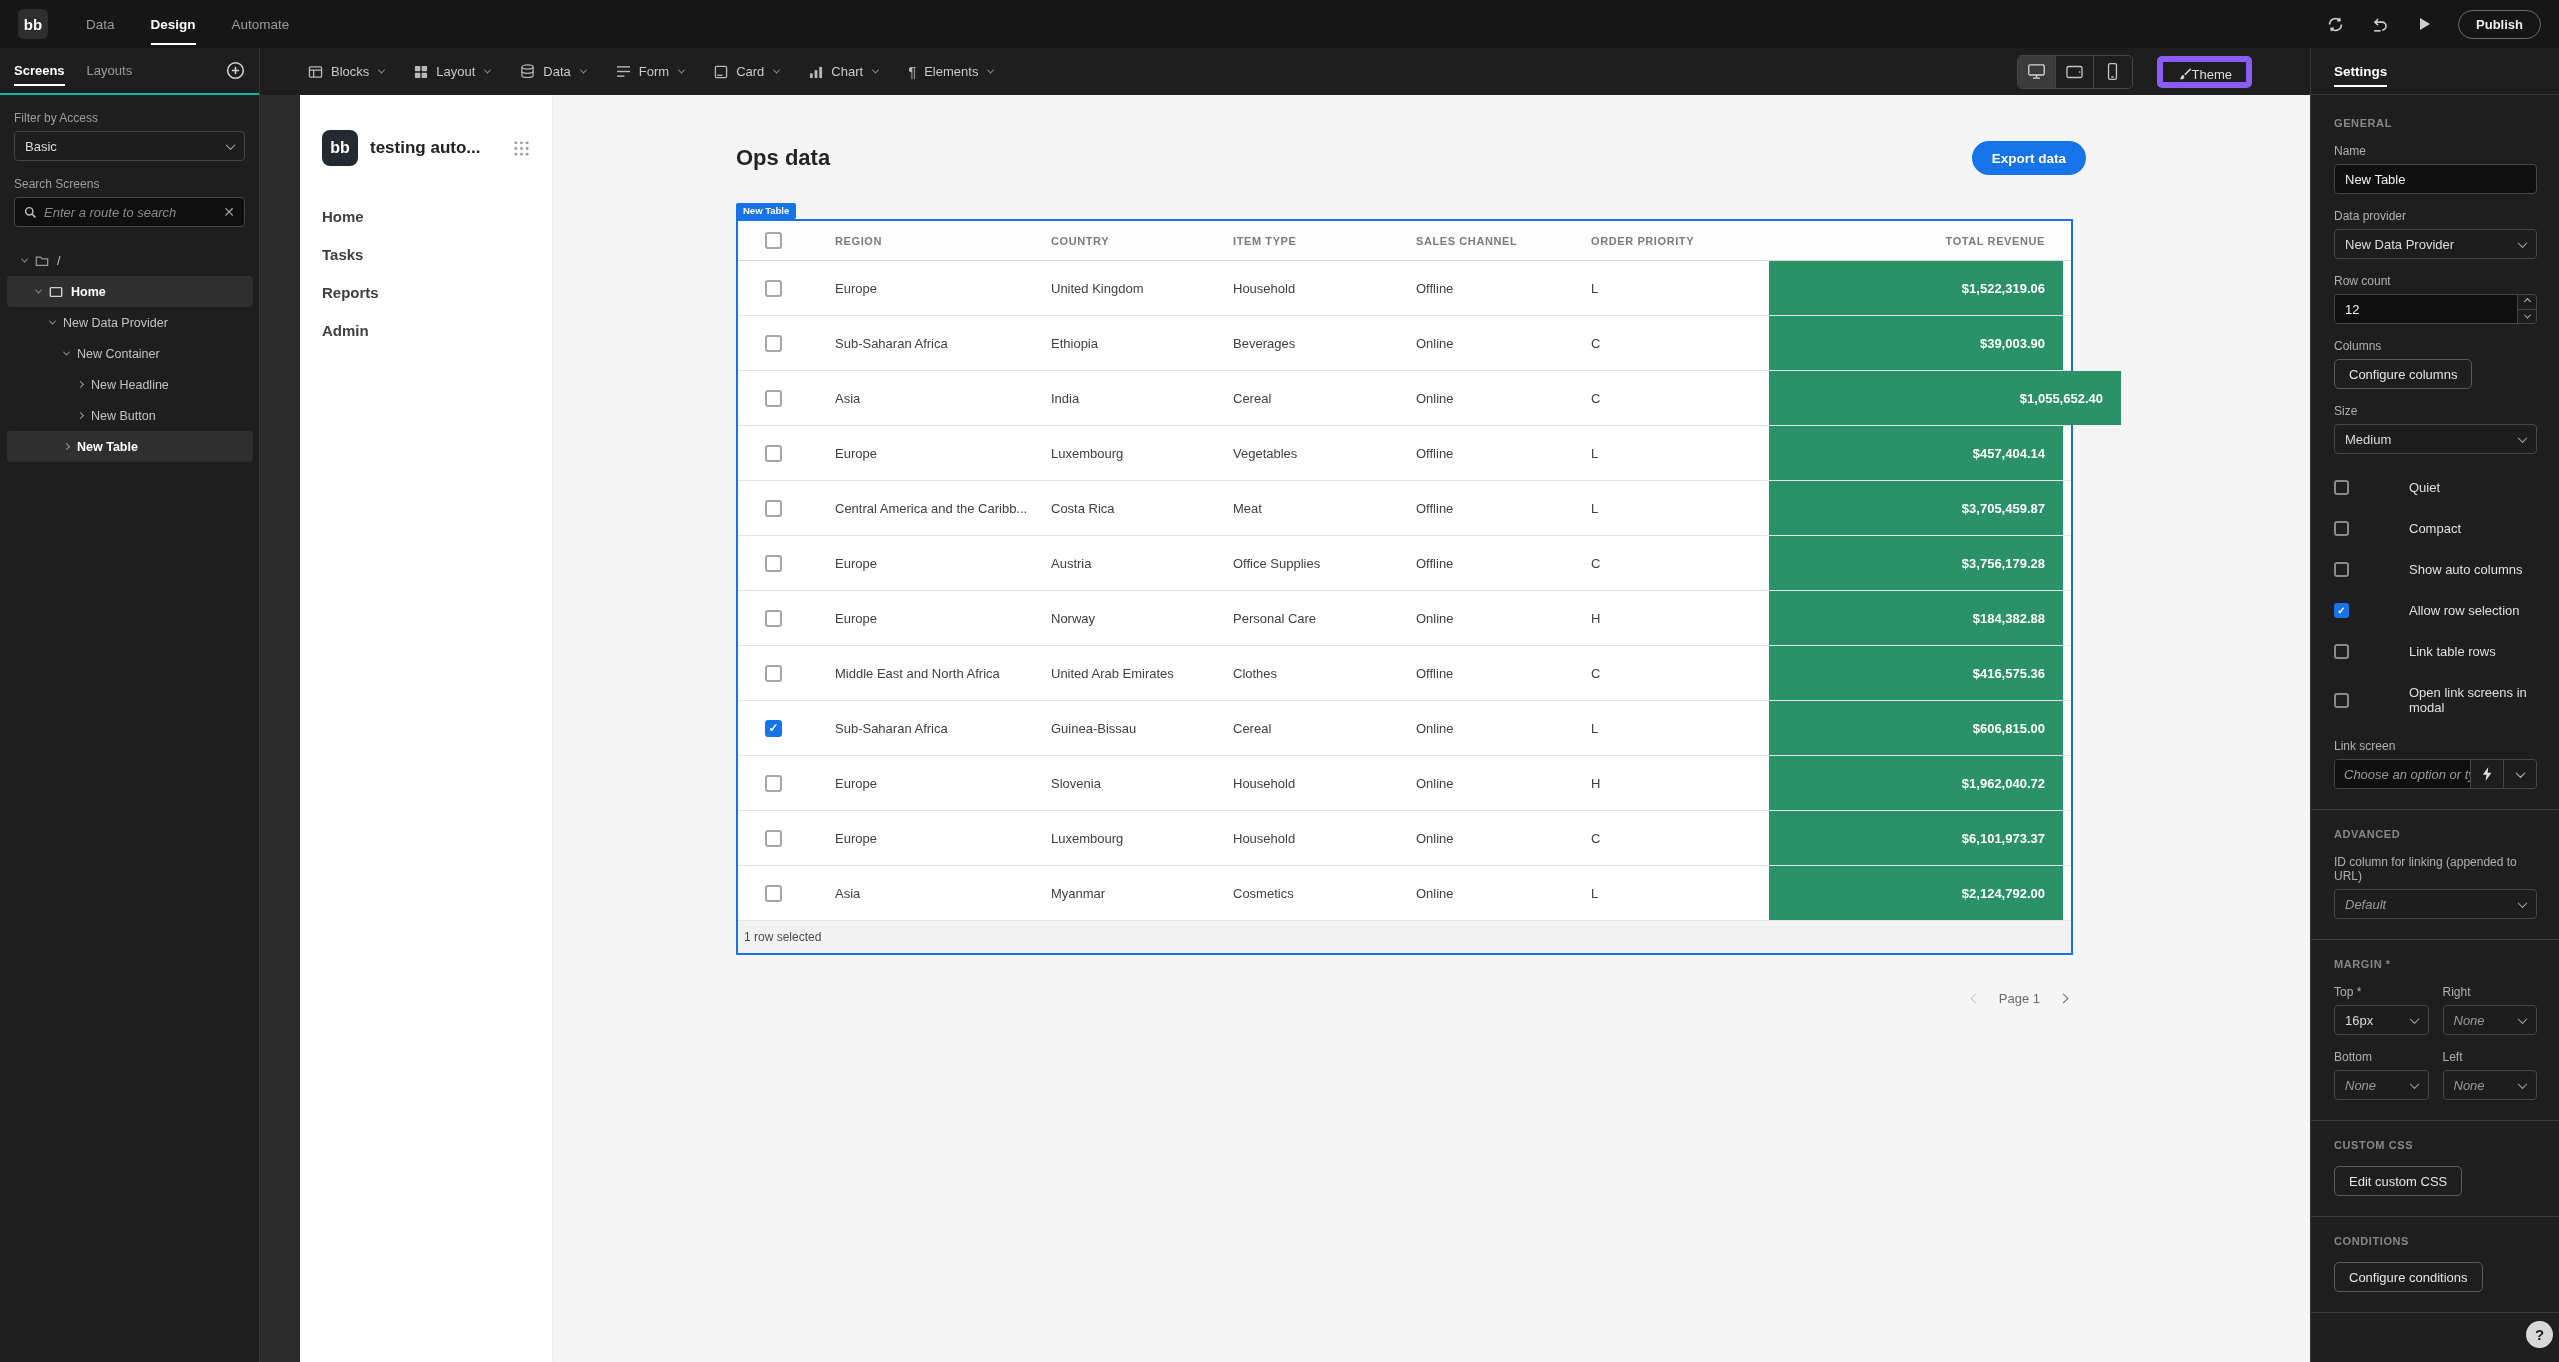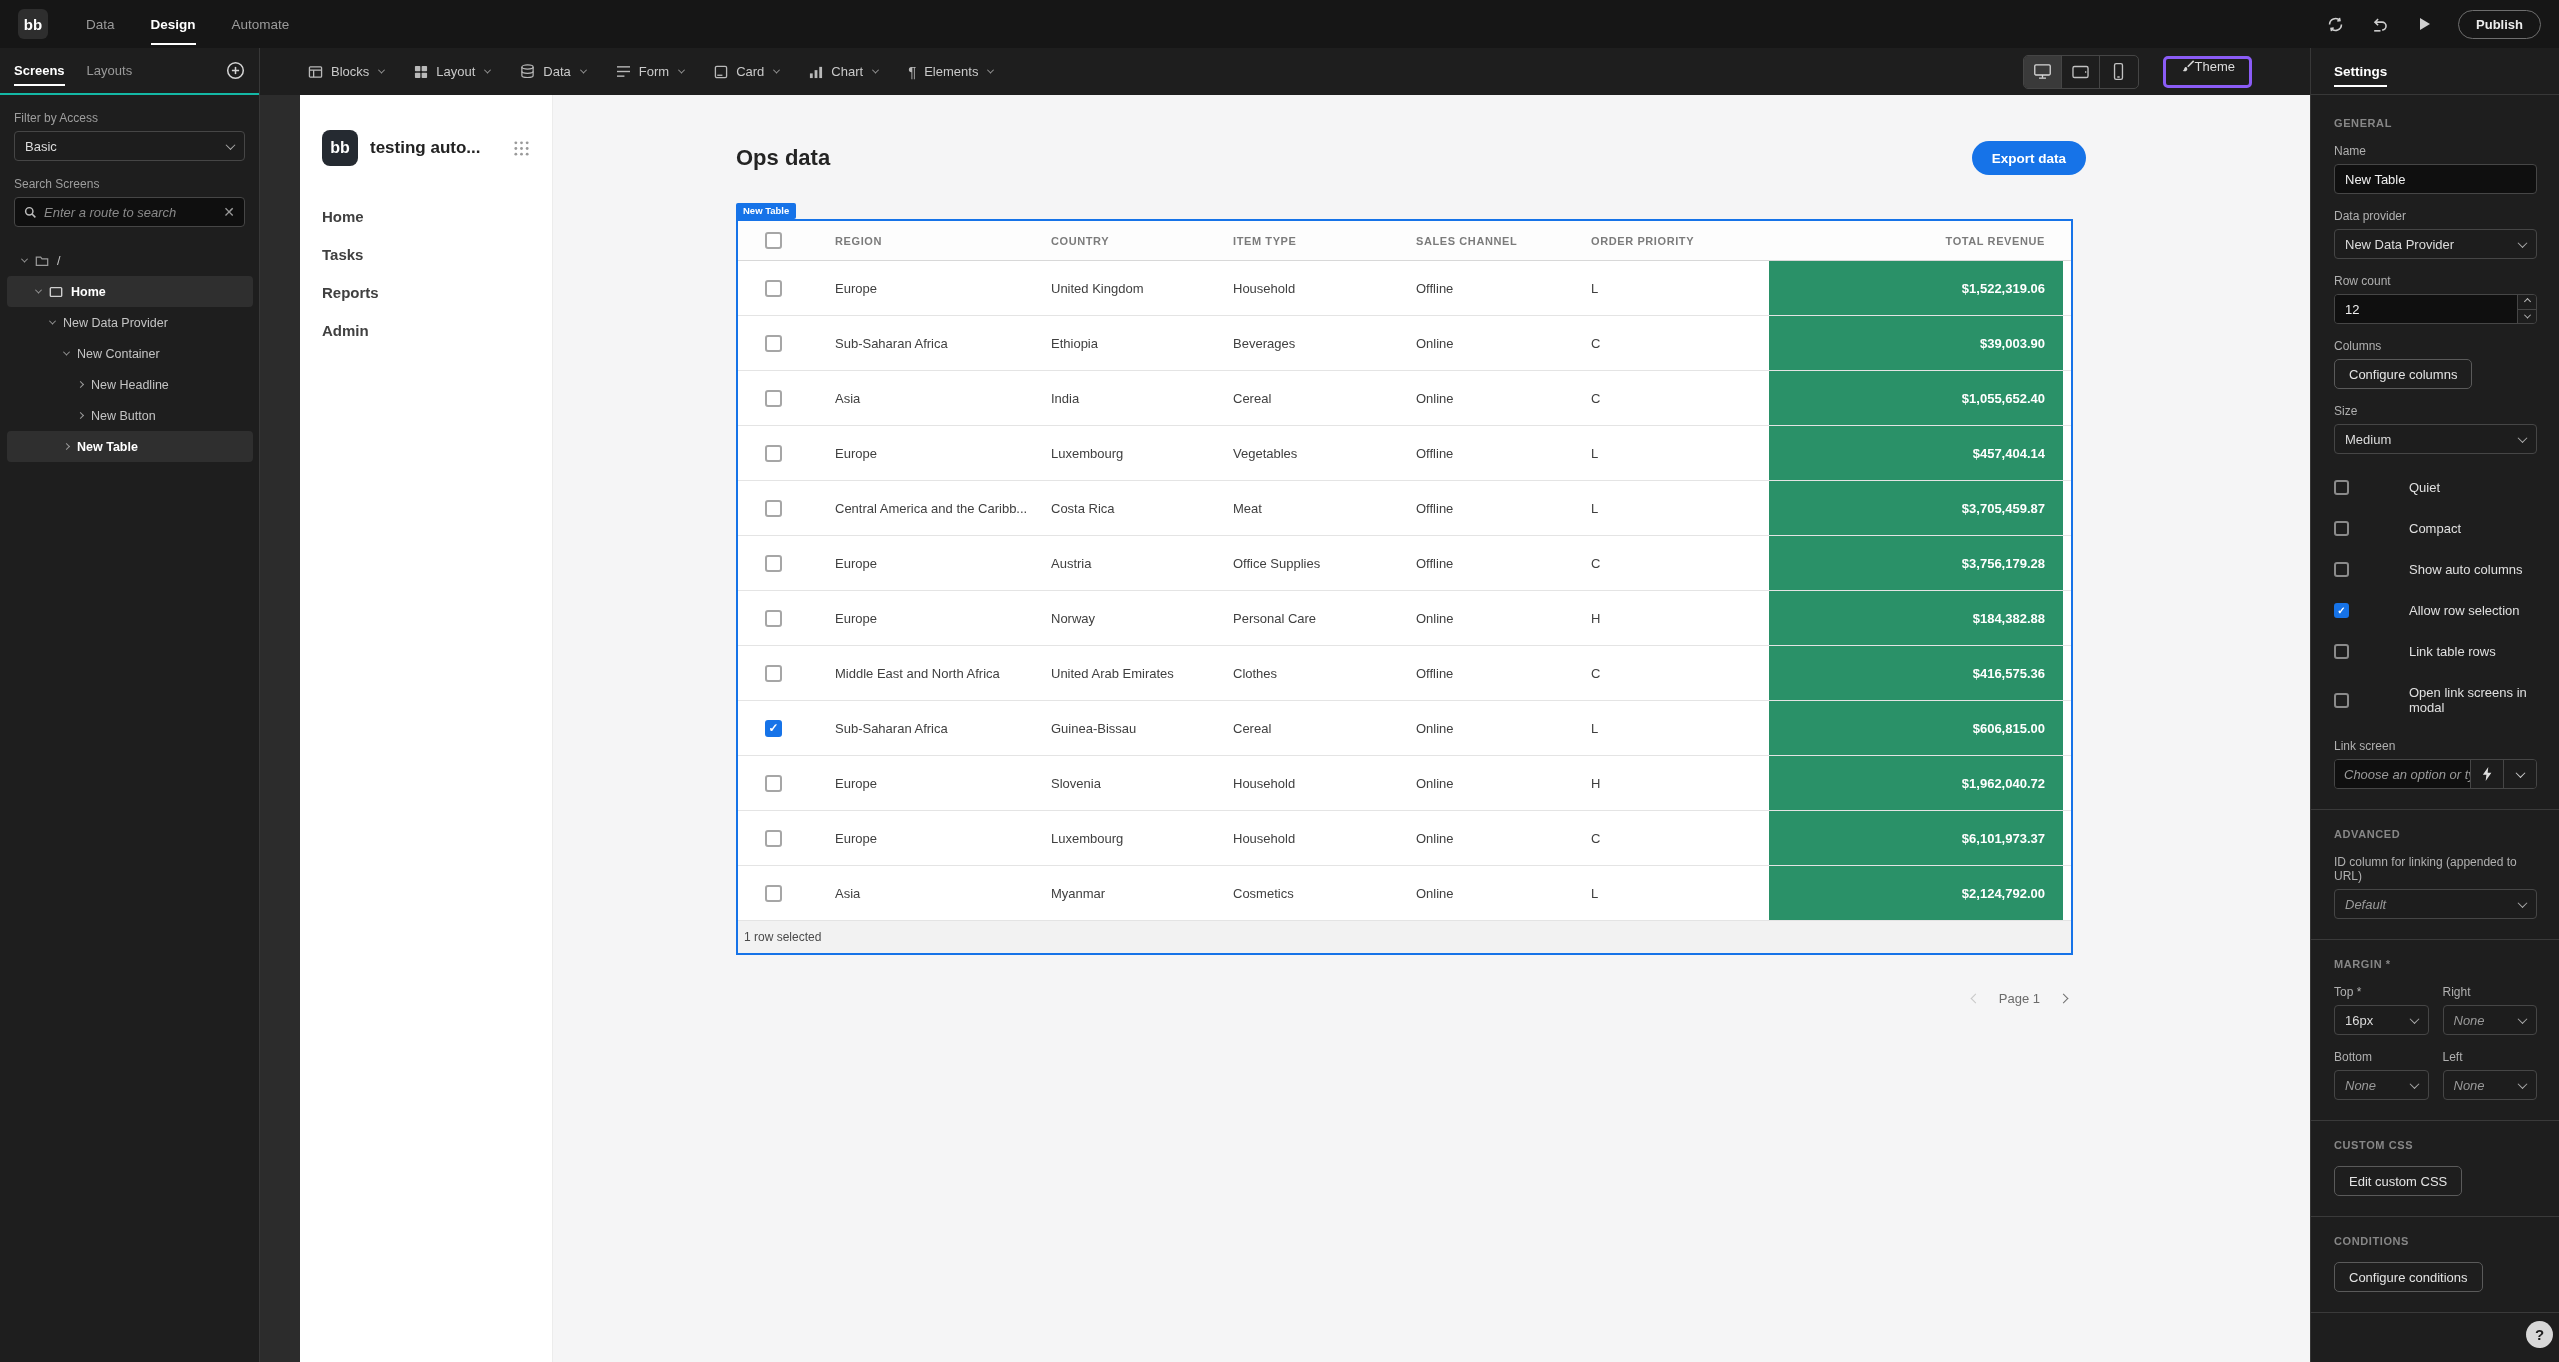--- a/index.html
+++ b/index.html
@@ -59,21 +59,21 @@
   .comp-toolbar { height:47px; background:#1e1e1e; display:flex; align-items:center; padding:0 58px 0 48px; }
   .menus { display:flex; align-items:center; gap:30px; }
   .menu-item { display:flex; align-items:center; gap:8px; color:#c9c9c9; font-size:13px; cursor:pointer; }
   .menu-item .chev { color:#9a9a9a; margin-left:2px; }
   .toolbar-right { margin-left:auto; display:flex; align-items:center; gap:24px; }
   .device-group { display:flex; border:1px solid #454545; border-radius:5px; overflow:hidden; }
   .device-btn { width:38px; height:32px; display:flex; align-items:center; justify-content:center;
                 border-right:1px solid #454545; cursor:pointer; background:transparent; }
   .device-btn:last-child { border-right:none; }
   .device-btn.active { background:#3a3a3a; }
-  .theme-btn { height:32px; border:3px solid #8b5cf6; border-radius:5px; display:flex; align-items:flex-start;
+  .theme-btn { height:32px; border:6px solid #8b5cf6; border-radius:5px; display:flex; align-items:flex-end;
                padding:0 14px; color:#dcdcdc; font-size:13px; cursor:pointer; background:transparent; }
 
   .canvas { position:absolute; top:47px; left:0; right:0; bottom:0; background:#2c2c2c; }
   .preview { position:absolute; top:0; left:40px; right:0; bottom:0; background:#f5f5f6; display:flex; }
 
   
   .app-nav { width:253px; background:#fff; border-right:1px solid #ececec; padding:35px 22px 0 22px; flex:0 0 auto; }
   .app-nav-head { display:flex; align-items:center; gap:12px; }
   .app-logo { width:36px; height:36px; border-radius:8px; background:#252a31; color:#fff; font-weight:bold;
               font-size:16px; display:flex; align-items:center; justify-content:center; }
@@ -445,21 +445,21 @@
                   </div>
                   <div class="t-row">
                     <div class="t-cell cb-cell">
                       <div class="acb"></div>
                     </div>
                     <div class="t-cell" style="width:216px">Asia</div>
                     <div class="t-cell" style="width:182px">India</div>
                     <div class="t-cell" style="width:183px">Cereal</div>
                     <div class="t-cell" style="width:175px">Online</div>
                     <div class="t-cell" style="width:178px">C</div>
-                    <div class="t-cell rev-cell" style="width:294px">$1,055,652.40</div>
+                    <div class="t-cell rev-cell" style="width:352px">$1,055,652.40</div>
                     <div class="gutter"></div>
                   </div>
                   <div class="t-row">
                     <div class="t-cell cb-cell">
                       <div class="acb"></div>
                     </div>
                     <div class="t-cell" style="width:216px">Europe</div>
                     <div class="t-cell" style="width:182px">Luxembourg</div>
                     <div class="t-cell" style="width:183px">Vegetables</div>
                     <div class="t-cell" style="width:175px">Offline</div>

